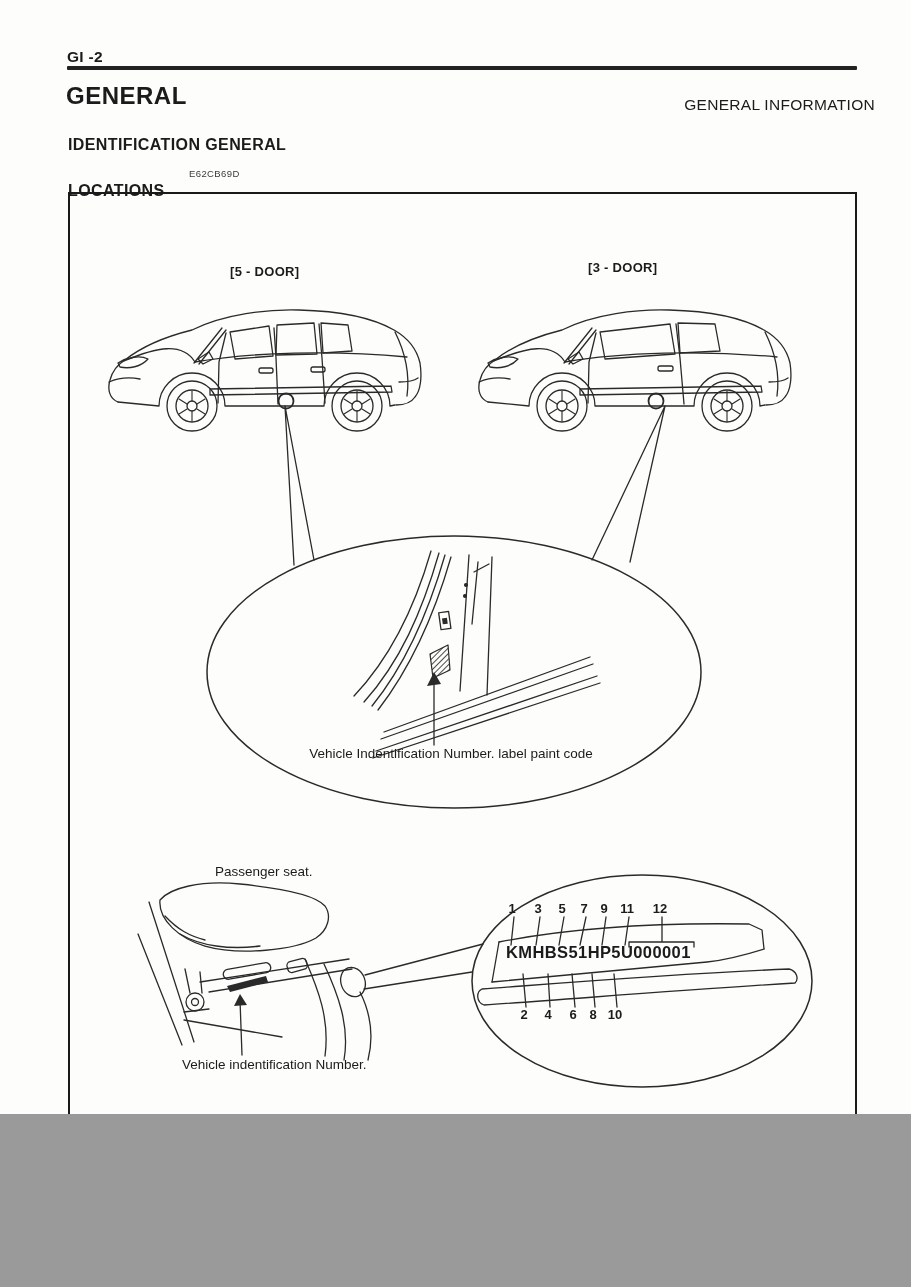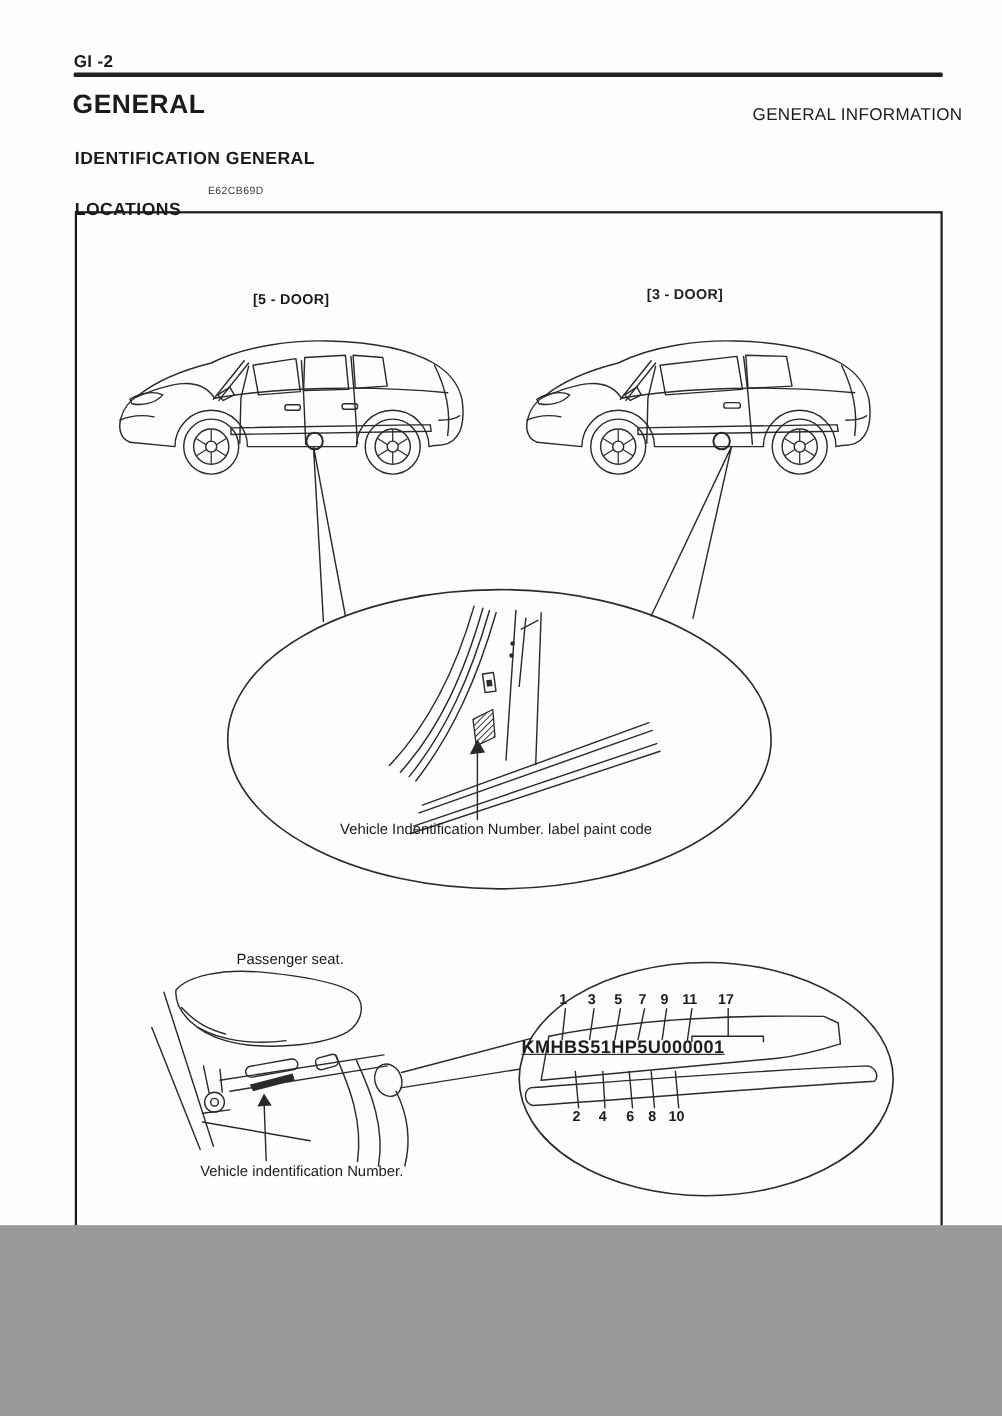--- a/index.html
+++ b/index.html
@@ -18,21 +18,21 @@
   .subtitle-l2{left:68px;top:161px;font-size:16px;font-weight:bold;letter-spacing:.4px;margin-top:21px;}
   .ref-code{left:189px;top:168px;font-size:9.5px;color:#3a3a3a;letter-spacing:.4px;}
   
   .figure-box{left:68px;top:192px;width:789px;height:940px;border:2px solid #1a1a1a;box-sizing:border-box;background:transparent;}
   .figure-svg{left:70px;top:194px;width:785px;height:936px;}
   .variant-left{left:230px;top:264px;font-size:13px;font-weight:bold;letter-spacing:.3px;}
   .variant-right{left:588px;top:260px;font-size:13px;font-weight:bold;letter-spacing:.3px;}
   .pillar-caption{left:451px;top:746px;transform:translateX(-50%);font-size:13.5px;white-space:nowrap;}
   .seat-label{left:215px;top:864px;font-size:13.5px;}
   .seat-caption{left:182px;top:1057px;font-size:13.5px;text-align:right;}
-  .vin-text{left:474px;top:943px;font-size:16.5px;font-weight:bold;letter-spacing:.4px;white-space:nowrap;text-decoration:underline;}
+  .vin-text{left:506px;top:943px;font-size:16.5px;font-weight:bold;letter-spacing:.4px;white-space:nowrap;}
   .pos-label{font-size:13px;font-weight:bold;transform:translateX(-50%);}
   .figure-code{left:852px;top:1136px;transform:translateX(-100%);font-size:10px;letter-spacing:.3px;color:#2c2c2c;}
   
   .noise-band{
     left:0;top:1197px;width:911px;height:80px;opacity:.55;
     background-color:#e9e9e6;
     background-image:
       radial-gradient(#b5b5b2 1px, transparent 1.4px),
       radial-gradient(#c7c7c4 1px, transparent 1.3px),
       radial-gradient(#a8a8a5 .8px, transparent 1.2px);
@@ -180,21 +180,21 @@
   <div class="abs seat-label">Passenger seat.</div>
   <div class="abs seat-caption">Vehicle indentification Number.</div>
   <div class="abs vin-text">KMHBS51HP5U000001</div>
 
   <div class="abs pos-label" style="left:512px;top:901px">1</div>
   <div class="abs pos-label" style="left:538px;top:901px">3</div>
   <div class="abs pos-label" style="left:562px;top:901px">5</div>
   <div class="abs pos-label" style="left:584px;top:901px">7</div>
   <div class="abs pos-label" style="left:604px;top:901px">9</div>
   <div class="abs pos-label" style="left:627px;top:901px">11</div>
-  <div class="abs pos-label" style="left:660px;top:901px">17</div>
+  <div class="abs pos-label" style="left:660px;top:901px">12</div>
 
   <div class="abs pos-label" style="left:524px;top:1007px">2</div>
   <div class="abs pos-label" style="left:548px;top:1007px">4</div>
   <div class="abs pos-label" style="left:573px;top:1007px">6</div>
   <div class="abs pos-label" style="left:593px;top:1007px">8</div>
   <div class="abs pos-label" style="left:615px;top:1007px">10</div>
 
   <div class="abs figure-code">EAPG050A</div>
 
   <div class="abs noise-band"></div>

